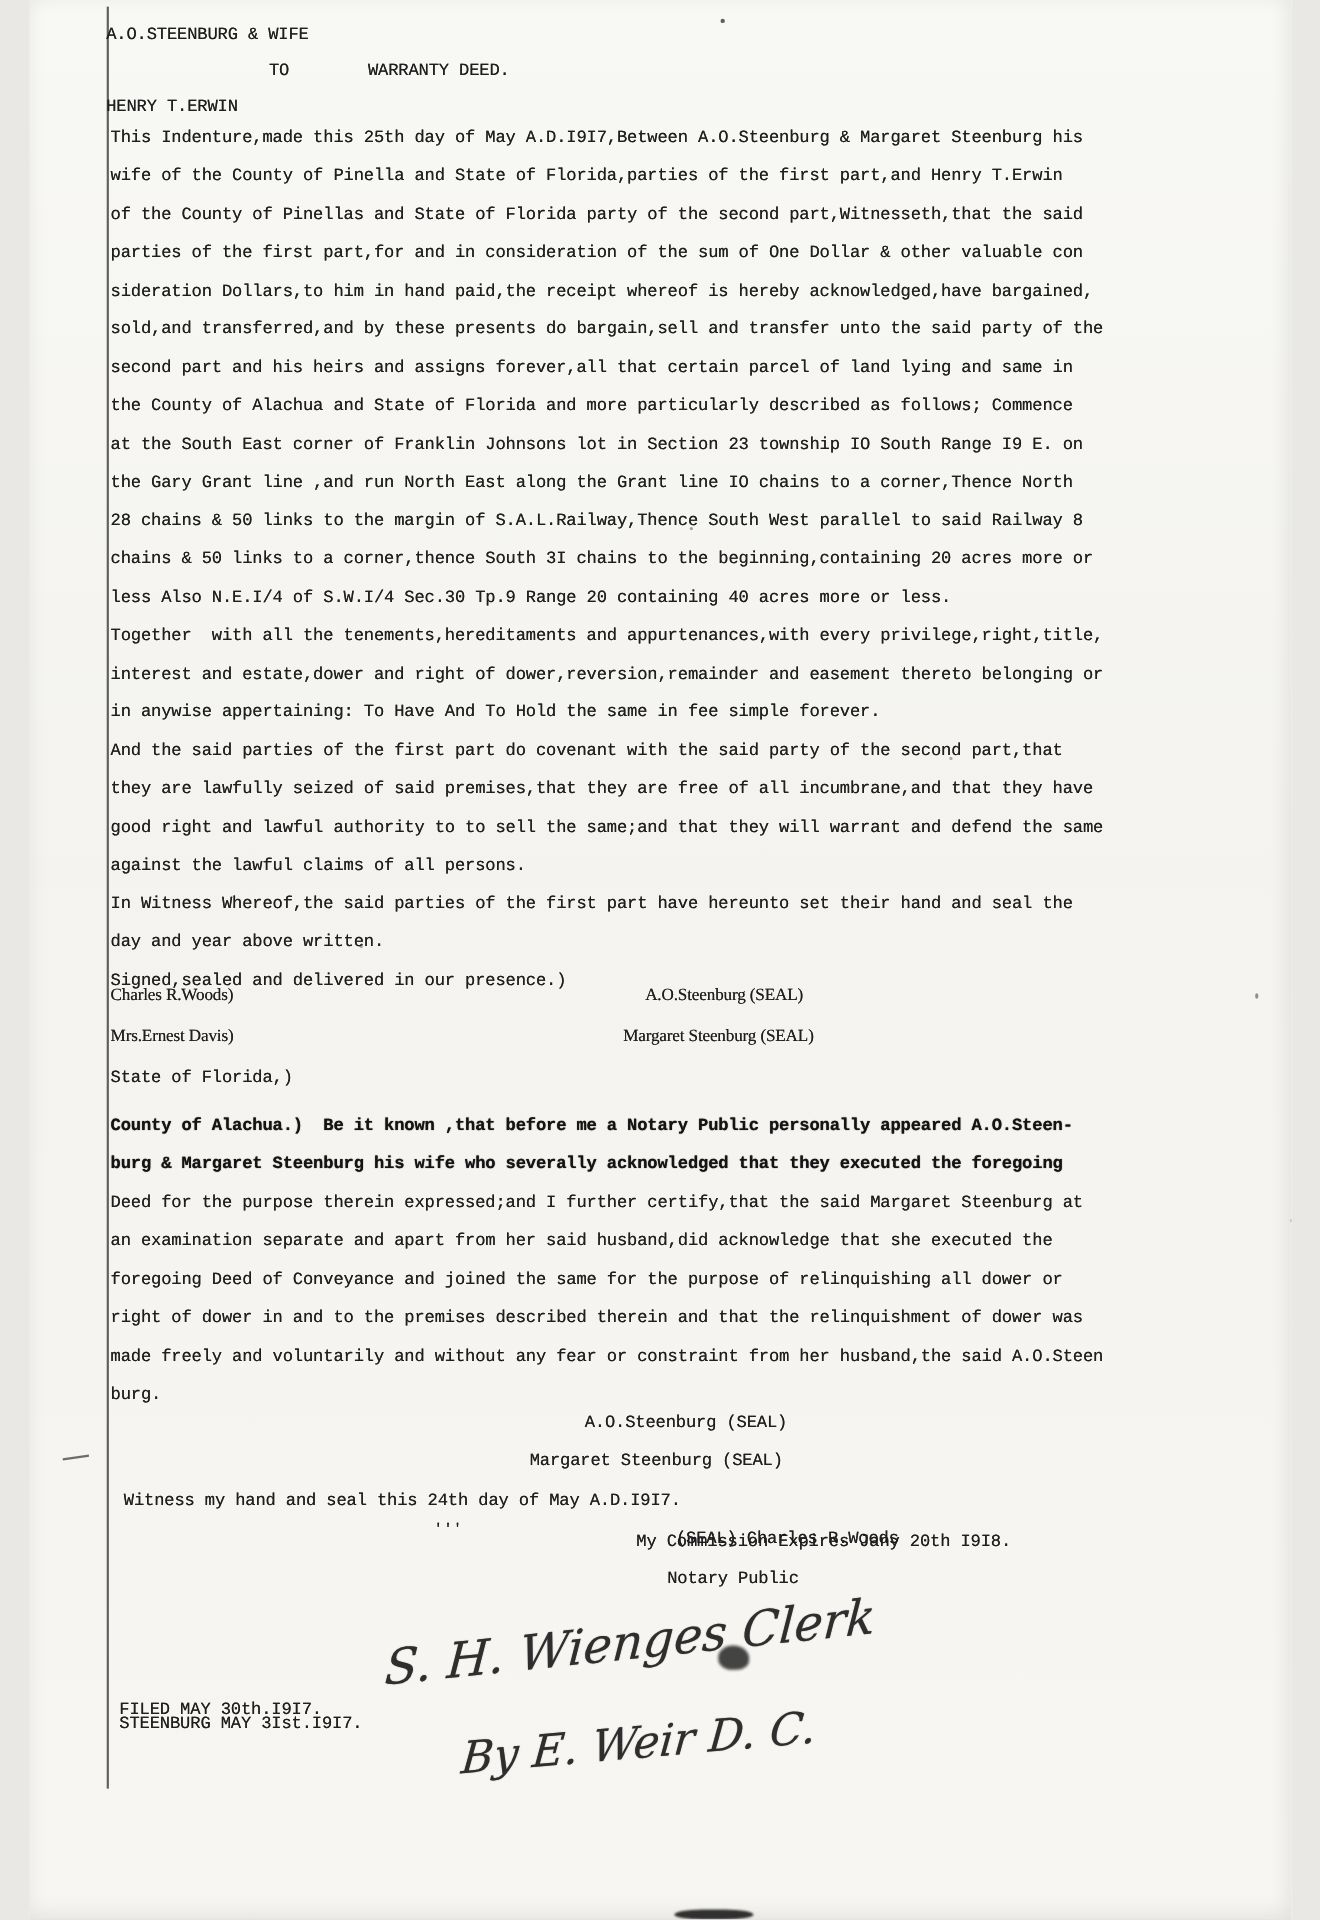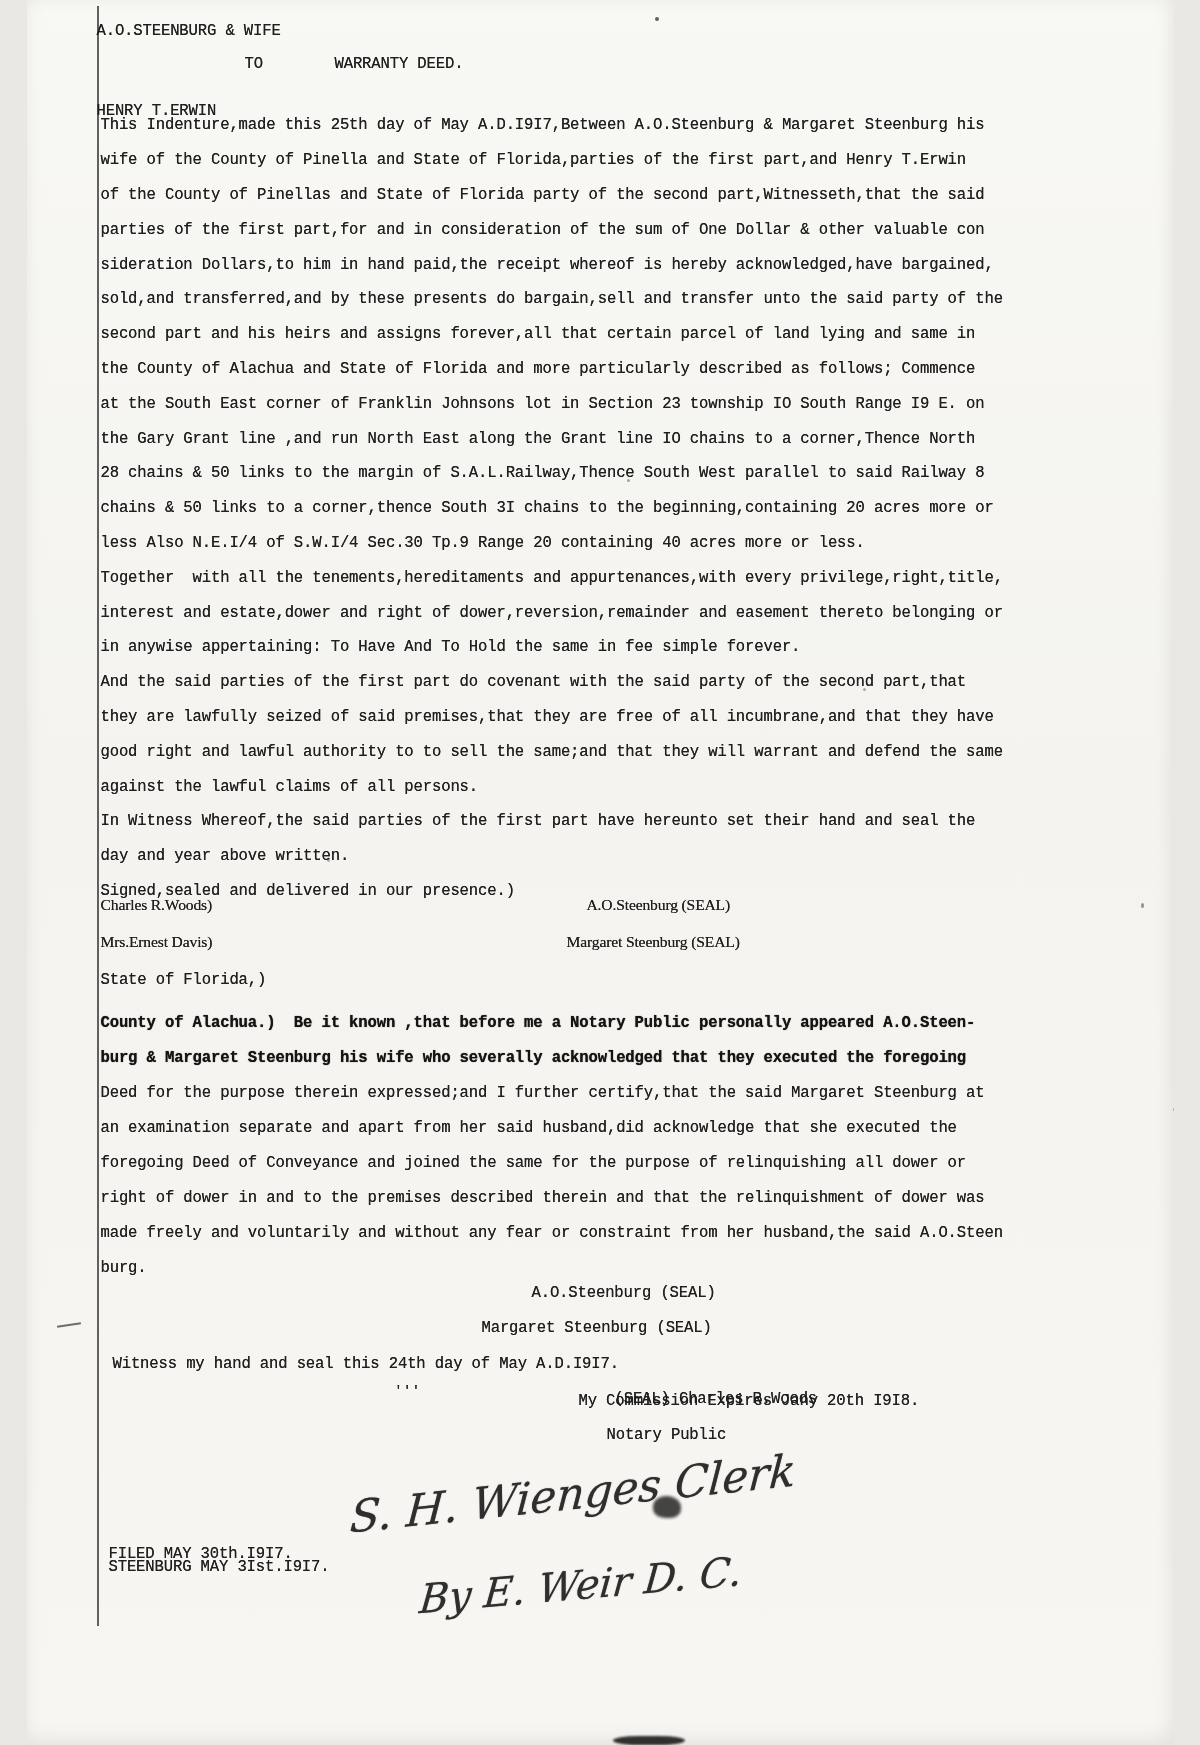--- a/index.html
+++ b/index.html
@@ -20,21 +20,21 @@
     text-shadow:0 0 0.6px rgba(25,25,25,0.85);
   }
   .margin-line{
     position:absolute;left:70px;top:6px;width:2px;height:1620px;
     background:#2f2f2f;opacity:0.75;
   }
   .header{position:absolute;left:70px;top:14px;width:900px;}
   .header .h-row{height:33px;display:flex;align-items:center;}
   .to-label{position:absolute;left:148px;}
   .deed-title{position:absolute;left:238px;}
-  .hdr-grantee{margin-top:14px;}
+  .hdr-grantee{}
   .body-block{position:absolute;left:74px;top:108px;width:960px;}
   .body-block .line{height:34.8px;display:flex;align-items:center;}
   .attest{position:absolute;left:74px;width:1000px;height:36px;font-family:Liberation Serif, serif;}
   .attest .right{position:absolute;top:0;}
   .row-1{top:896px;}
   .row-1 .right{left:486px;}
   .row-2{top:933px;}
   .row-2 .right{left:466px;}
   .state-row{position:absolute;left:74px;top:971px;}
   .ack-block{position:absolute;left:74px;top:1005px;width:960px;}

